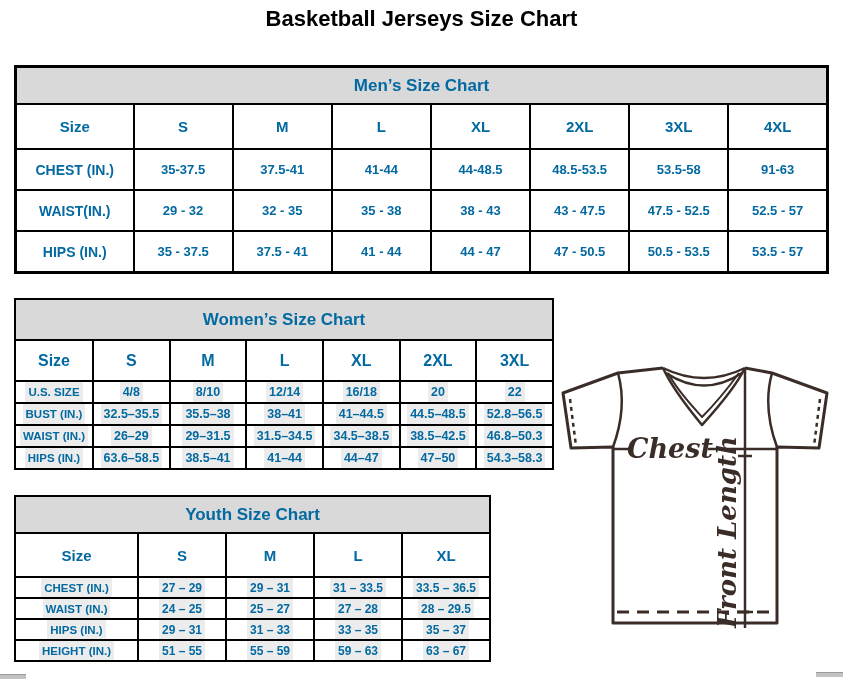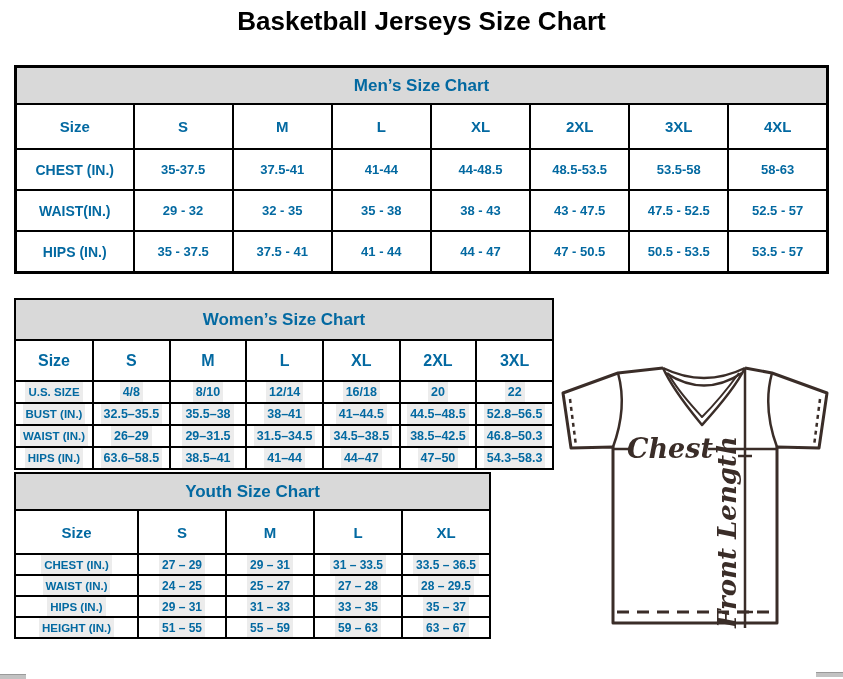--- a/index.html
+++ b/index.html
@@ -6,27 +6,27 @@
   .page{
     position:relative;
     width:843px;height:679px;
     background:#ffffff;
     font-family:"Liberation Sans", sans-serif;
     overflow:hidden;
   }
   .page-title{
     position:absolute;left:0;top:6px;width:843px;
     margin:0;text-align:center;
-    font-size:26px;font-weight:bold;color:#000;
+    font-size:22px;font-weight:bold;color:#000;
     letter-spacing:0px;
   }
   .tbl-section{position:absolute;}
   .men-section{left:14px;top:65px;width:815px;}
   .women-section{left:14px;top:298px;width:540px;}
-  .youth-section{left:14px;top:472px;width:477px;}
+  .youth-section{left:14px;top:495px;width:477px;}
 
   table.size-table{
     border-collapse:collapse;table-layout:fixed;width:100%;
     color:#0369a1;
   }
   table.size-table th, table.size-table td{
     border:2px solid #000;
     text-align:center;vertical-align:middle;
     font-weight:bold;padding:0;
     overflow:hidden;white-space:nowrap;
@@ -104,21 +104,21 @@
           </thead>
           <tbody>
             <tr>
               <td class="lbl">CHEST (IN.)</td>
               <td>35-37.5</td>
               <td>37.5-41</td>
               <td>41-44</td>
               <td>44-48.5</td>
               <td>48.5-53.5</td>
               <td>53.5-58</td>
-              <td>58-63</td>
+              <td>91-63</td>
             </tr>
             <tr>
               <td class="lbl">WAIST(IN.)</td>
               <td>29 - 32</td>
               <td>32 - 35</td>
               <td>35 - 38</td>
               <td>38 - 43</td>
               <td>43 - 47.5</td>
               <td>47.5 - 52.5</td>
               <td>52.5 - 57</td>

